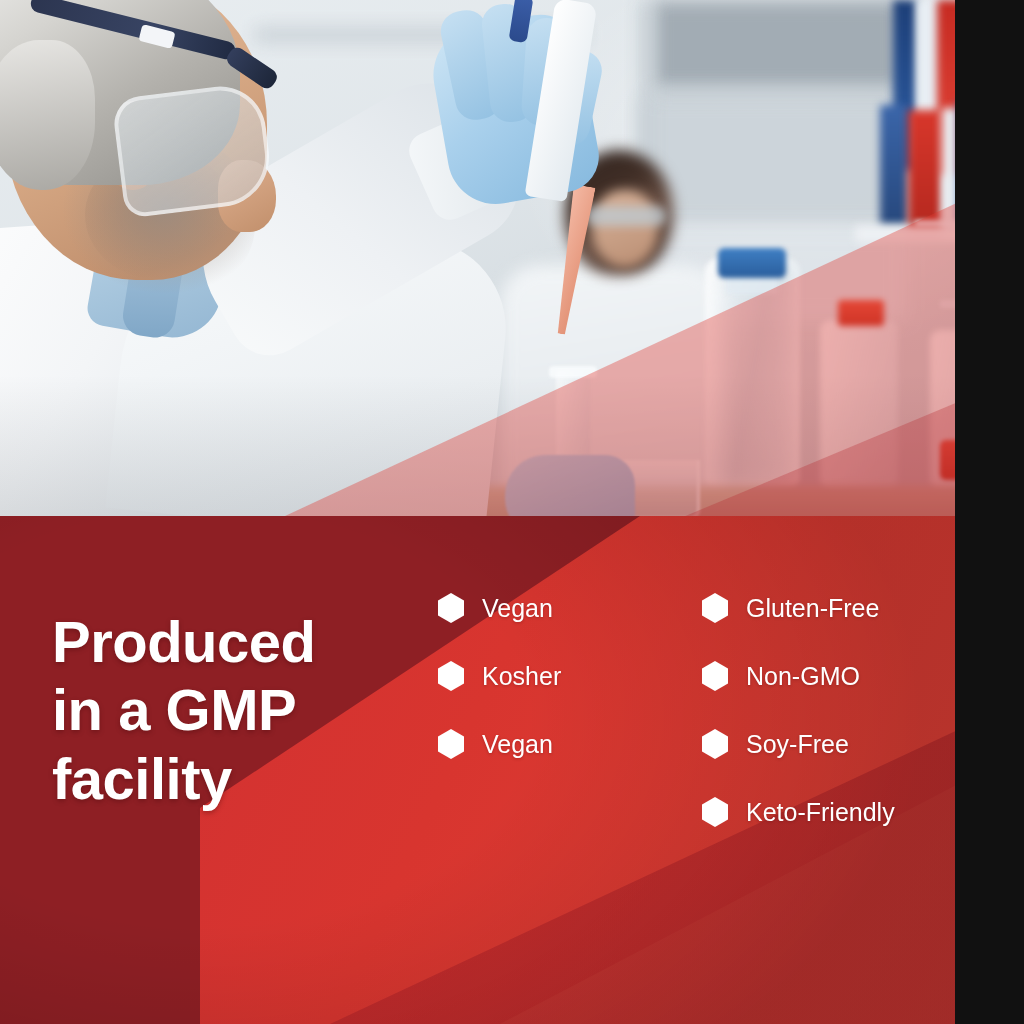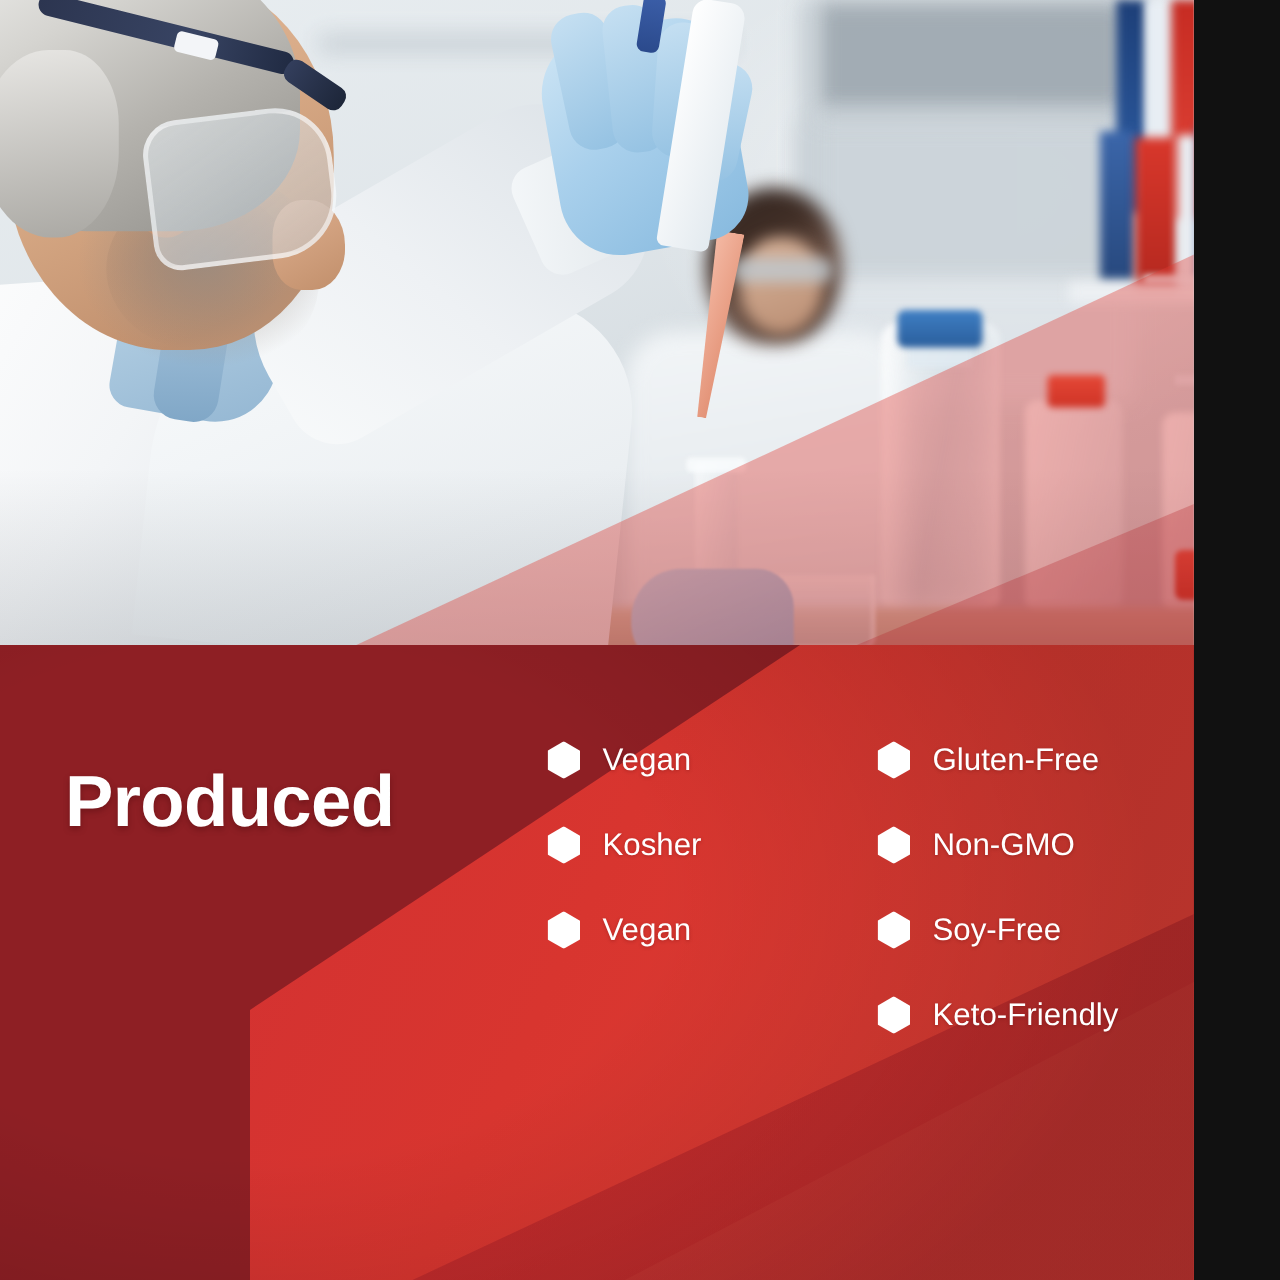--- a/index.html
+++ b/index.html
@@ -480,20 +480,22 @@
   </div>
 
   <div class="panel">
     <div class="layer layer-mid"></div>
     <div class="layer layer-light"></div>
     <div class="layer layer-dark-wedge"></div>
     <div class="layer layer-vignette"></div>
 
     <div class="headline">
       <span class="headline-line">Produced</span>
+      <span class="headline-line">in a GMP</span>
+      <span class="headline-line">facility</span>
     </div>
 
     <div class="features">
 
       <div class="feat-col">
         <div class="feat-row">
           <span class="hexagon"></span>
           <span class="feat-label">Vegan</span>
         </div>
         <div class="feat-row">

